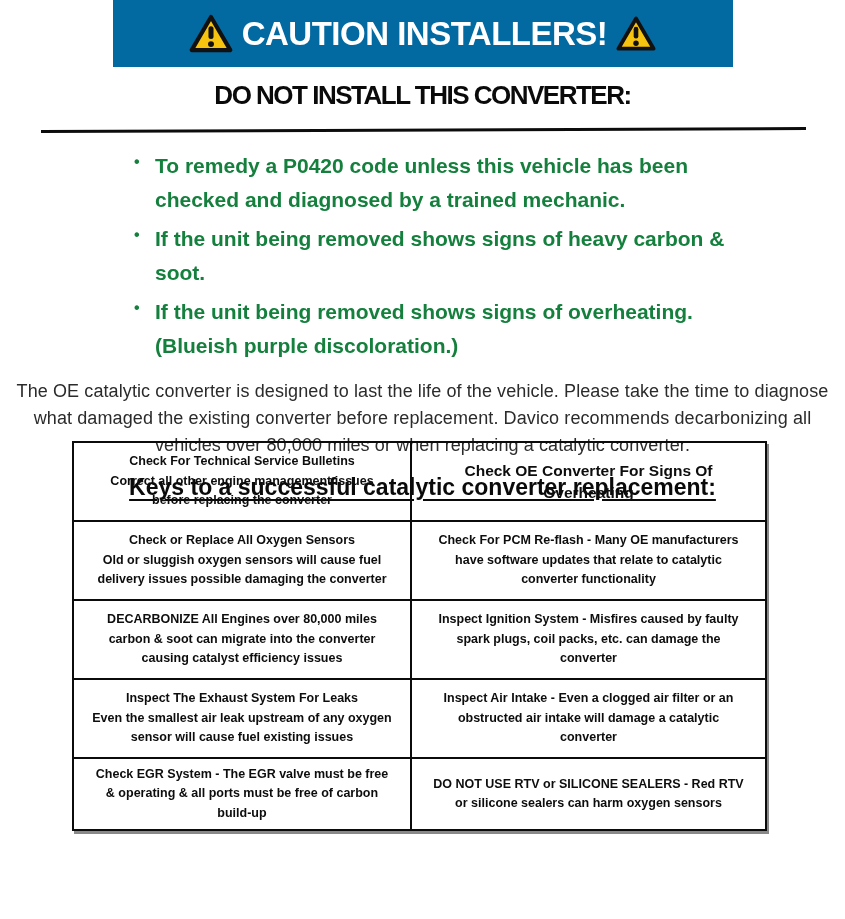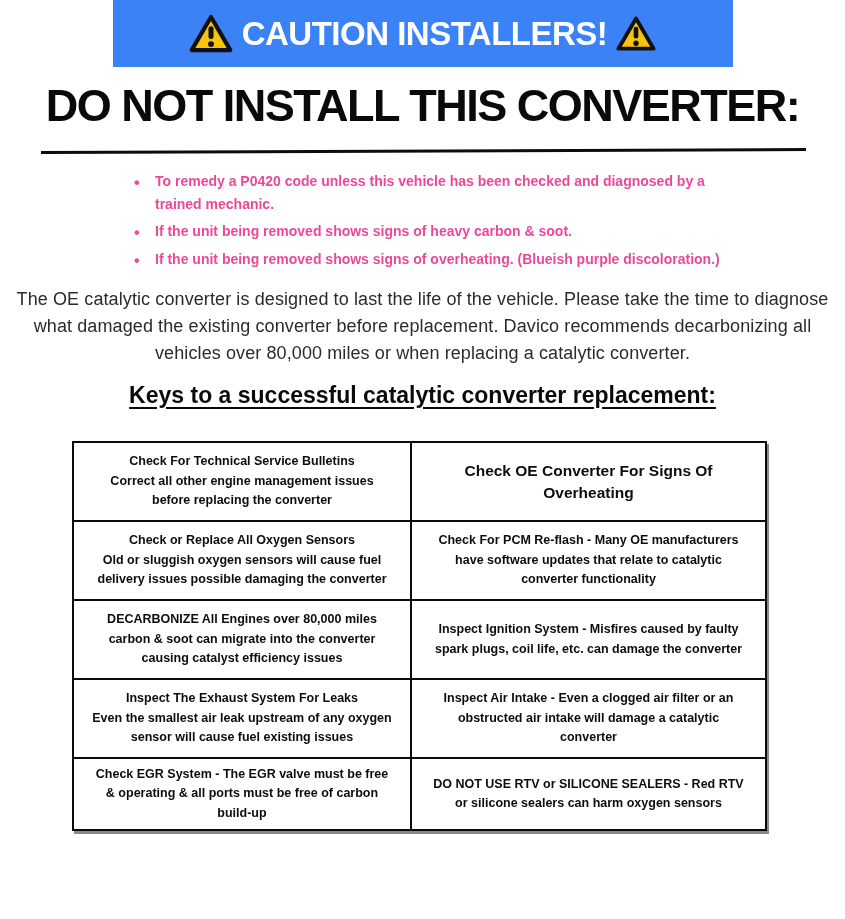--- a/index.html
+++ b/index.html
@@ -9,61 +9,61 @@
     font-family: "Liberation Sans", sans-serif;
     color: #111;
     overflow: hidden;
   }
   .page { width: 845px; height: 919px; position: relative; }
 
   
   .banner {
     width: 620px; height: 67px;
     margin: 0 auto;
-    background: #3b82f6;
+    background: #0369a1;
     display: flex; align-items: center; justify-content: center;
     gap: 8px;
   }
   .banner-title {
     color: #ffffff;
     font-weight: bold;
     font-size: 33px;
     letter-spacing: -0.5px;
     white-space: nowrap;
   }
   .tri-icon { width: 46px; height: 42px; display: block; }
   .tri-icon.small { width: 42px; height: 38px; }
 
   
   .headline {
     margin-top: 13px;
     text-align: center;
-    font-size: 45px;
+    font-size: 26px;
     font-weight: bold;
     letter-spacing: -1.5px;
     color: #0a0a0a;
   }
 
   
   .divider-wrap { width: 845px; height: 12px; margin-top: 10px; }
 
   
   .warnings {
     list-style: none;
     margin: 16px 0 0 128px;
     width: 612px;
   }
   .warnings li {
     position: relative;
     padding-left: 27px;
     font-weight: bold;
-    font-size: 14px;
+    font-size: 21px;
     line-height: 1.62;
     margin-bottom: 5px;
-    color: #ec4899;
+    color: #15803d;
   }
   .warnings li::before {
     content: "\2022";
     position: absolute;
     left: 6px; top: 0;
     font-size: 16px;
   }
 
   
   .intro {
@@ -161,21 +161,21 @@
 Correct all other engine management issues before replacing the converter</td>
         <td class="big">Check OE Converter For Signs Of Overheating</td>
       </tr>
       <tr class="r2">
         <td>Check or Replace All Oxygen Sensors
 Old or sluggish oxygen sensors will cause fuel delivery issues possible damaging the converter</td>
         <td>Check For PCM Re-flash - Many OE manufacturers have software updates that relate to catalytic converter functionality</td>
       </tr>
       <tr class="r3">
         <td>DECARBONIZE All Engines over 80,000 miles carbon &amp; soot can migrate into the converter causing catalyst efficiency issues</td>
-        <td>Inspect Ignition System - Misfires caused by faulty spark plugs, coil life, etc. can damage the converter</td>
+        <td>Inspect Ignition System - Misfires caused by faulty spark plugs, coil packs, etc. can damage the converter</td>
       </tr>
       <tr class="r4">
         <td>Inspect The Exhaust System For Leaks
 Even the smallest air leak upstream of any oxygen sensor will cause fuel existing issues</td>
         <td>Inspect Air Intake - Even a clogged air filter or an obstructed air intake will damage a catalytic converter</td>
       </tr>
       <tr class="r5">
         <td>Check EGR System - The EGR valve must be free &amp; operating &amp; all ports must be free of carbon build-up</td>
         <td>DO NOT USE RTV or SILICONE SEALERS - Red RTV or silicone sealers can harm oxygen sensors</td>
       </tr>

